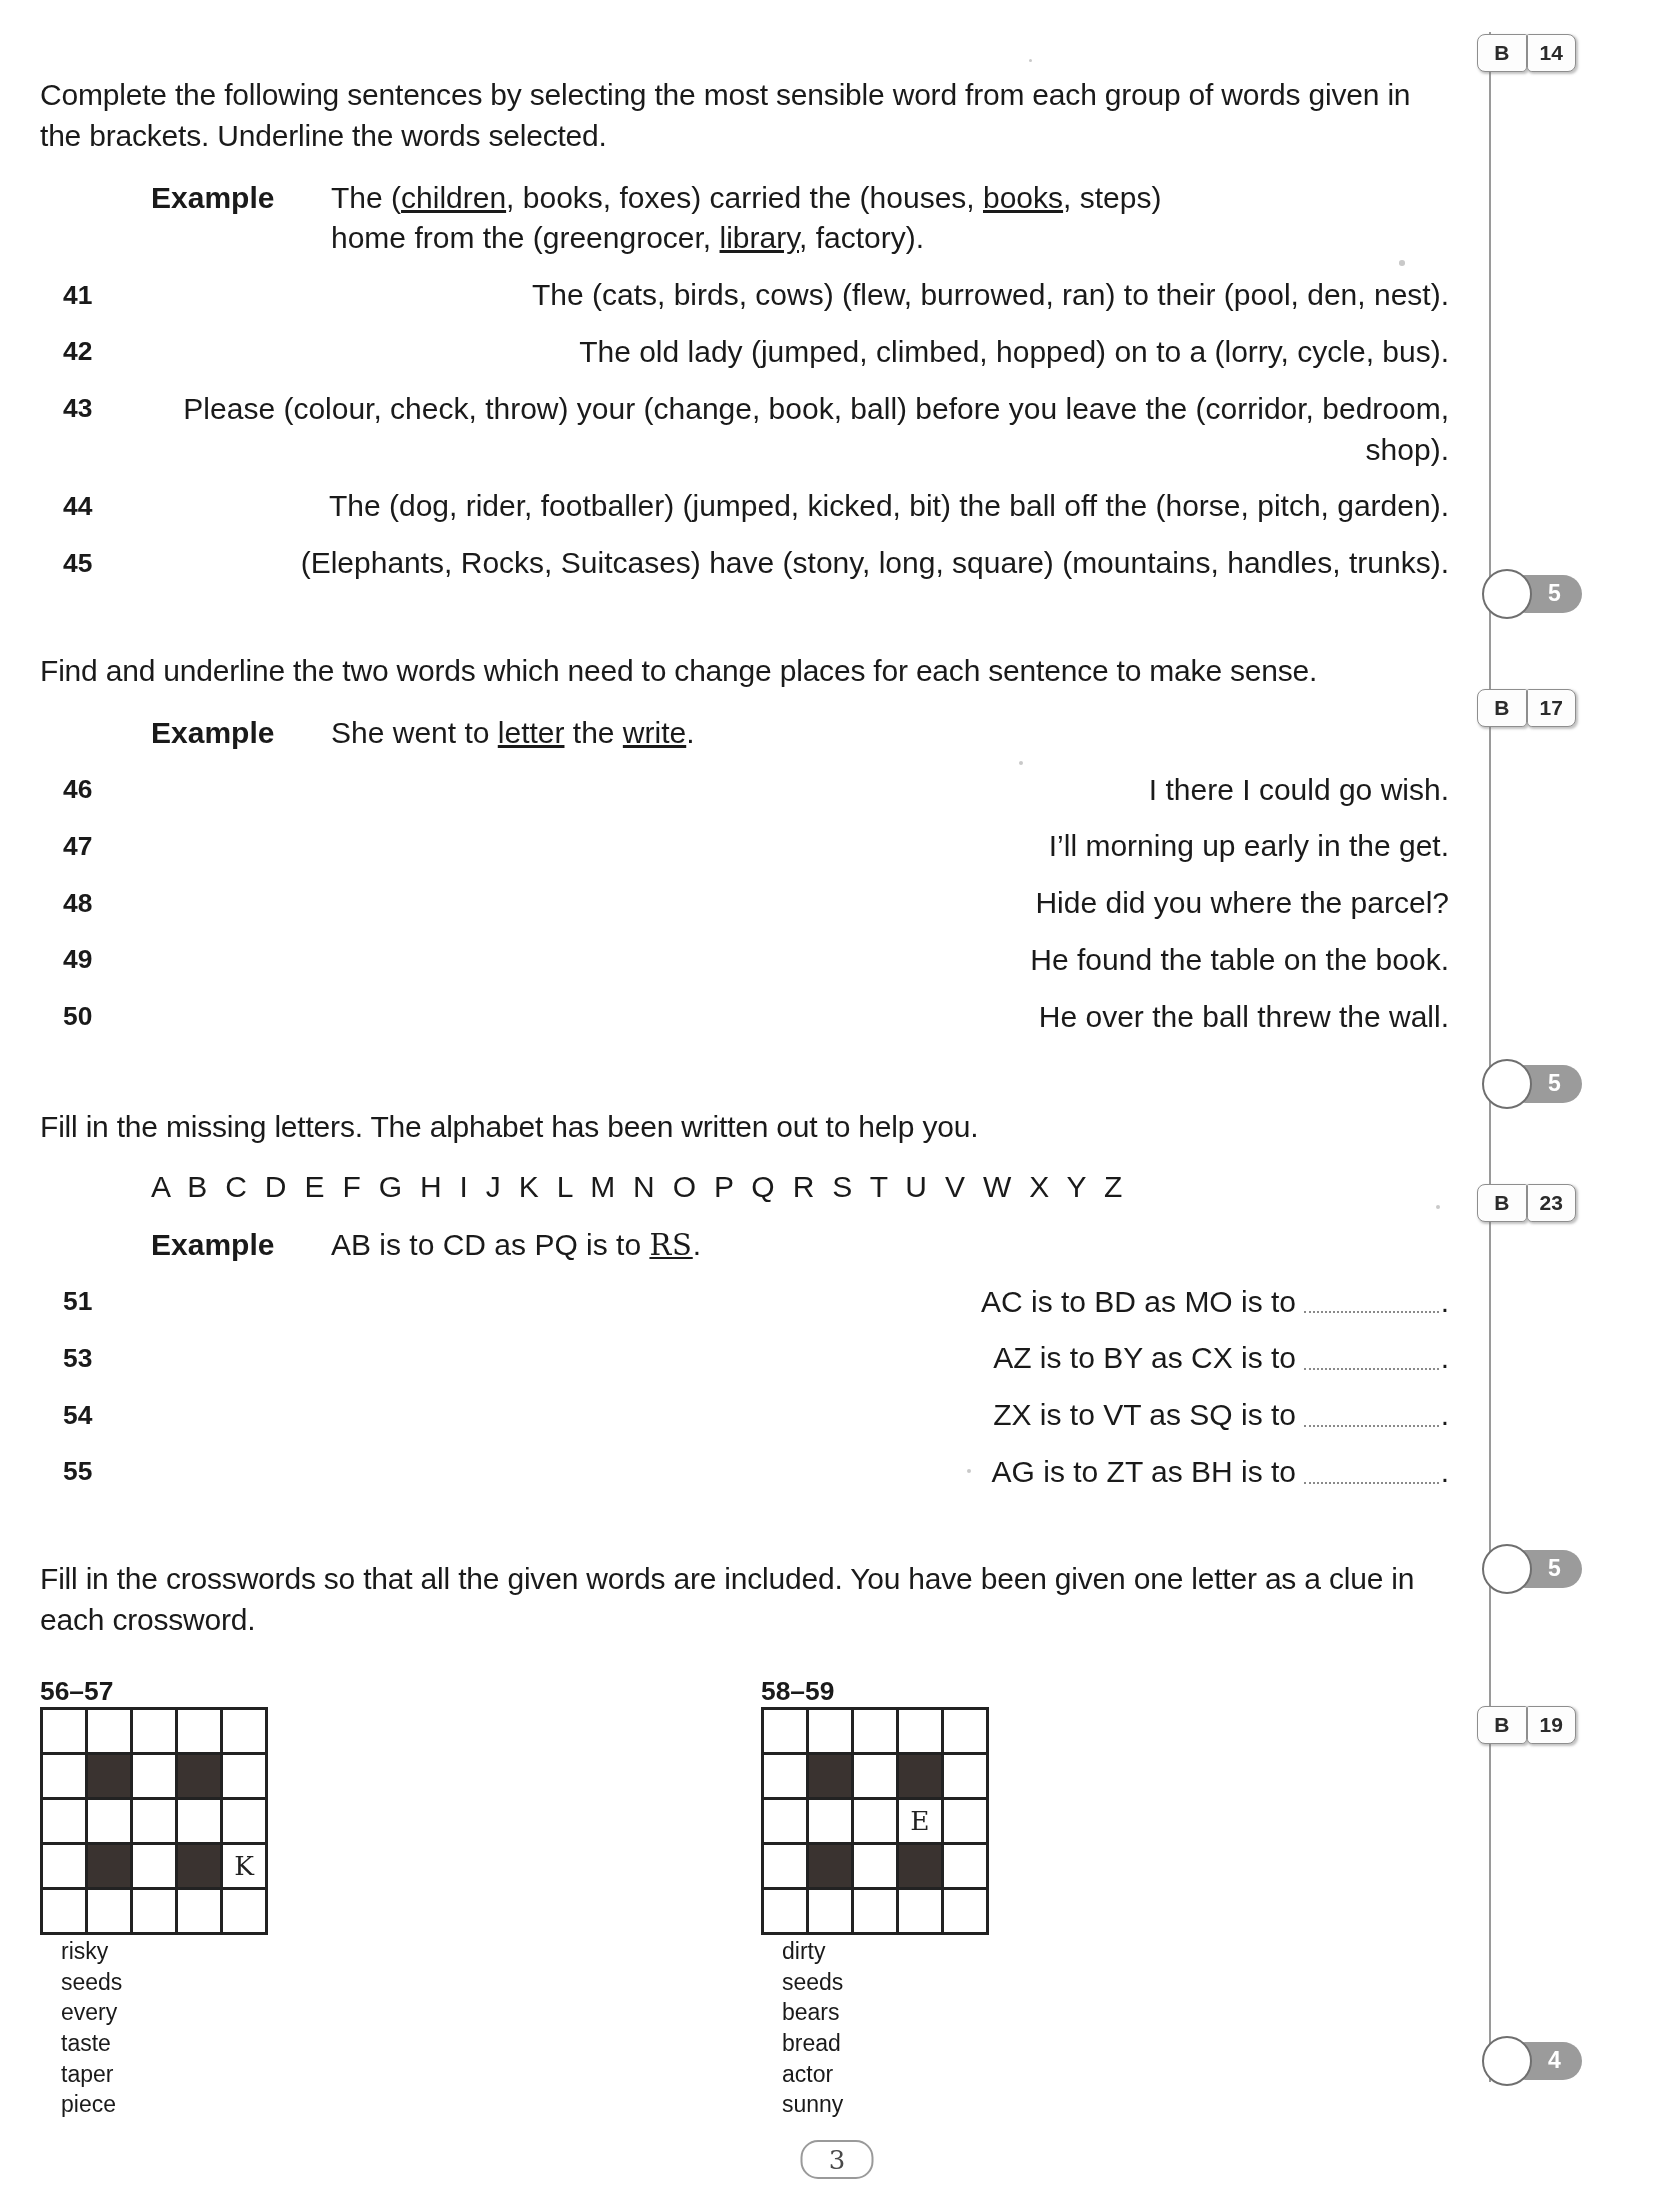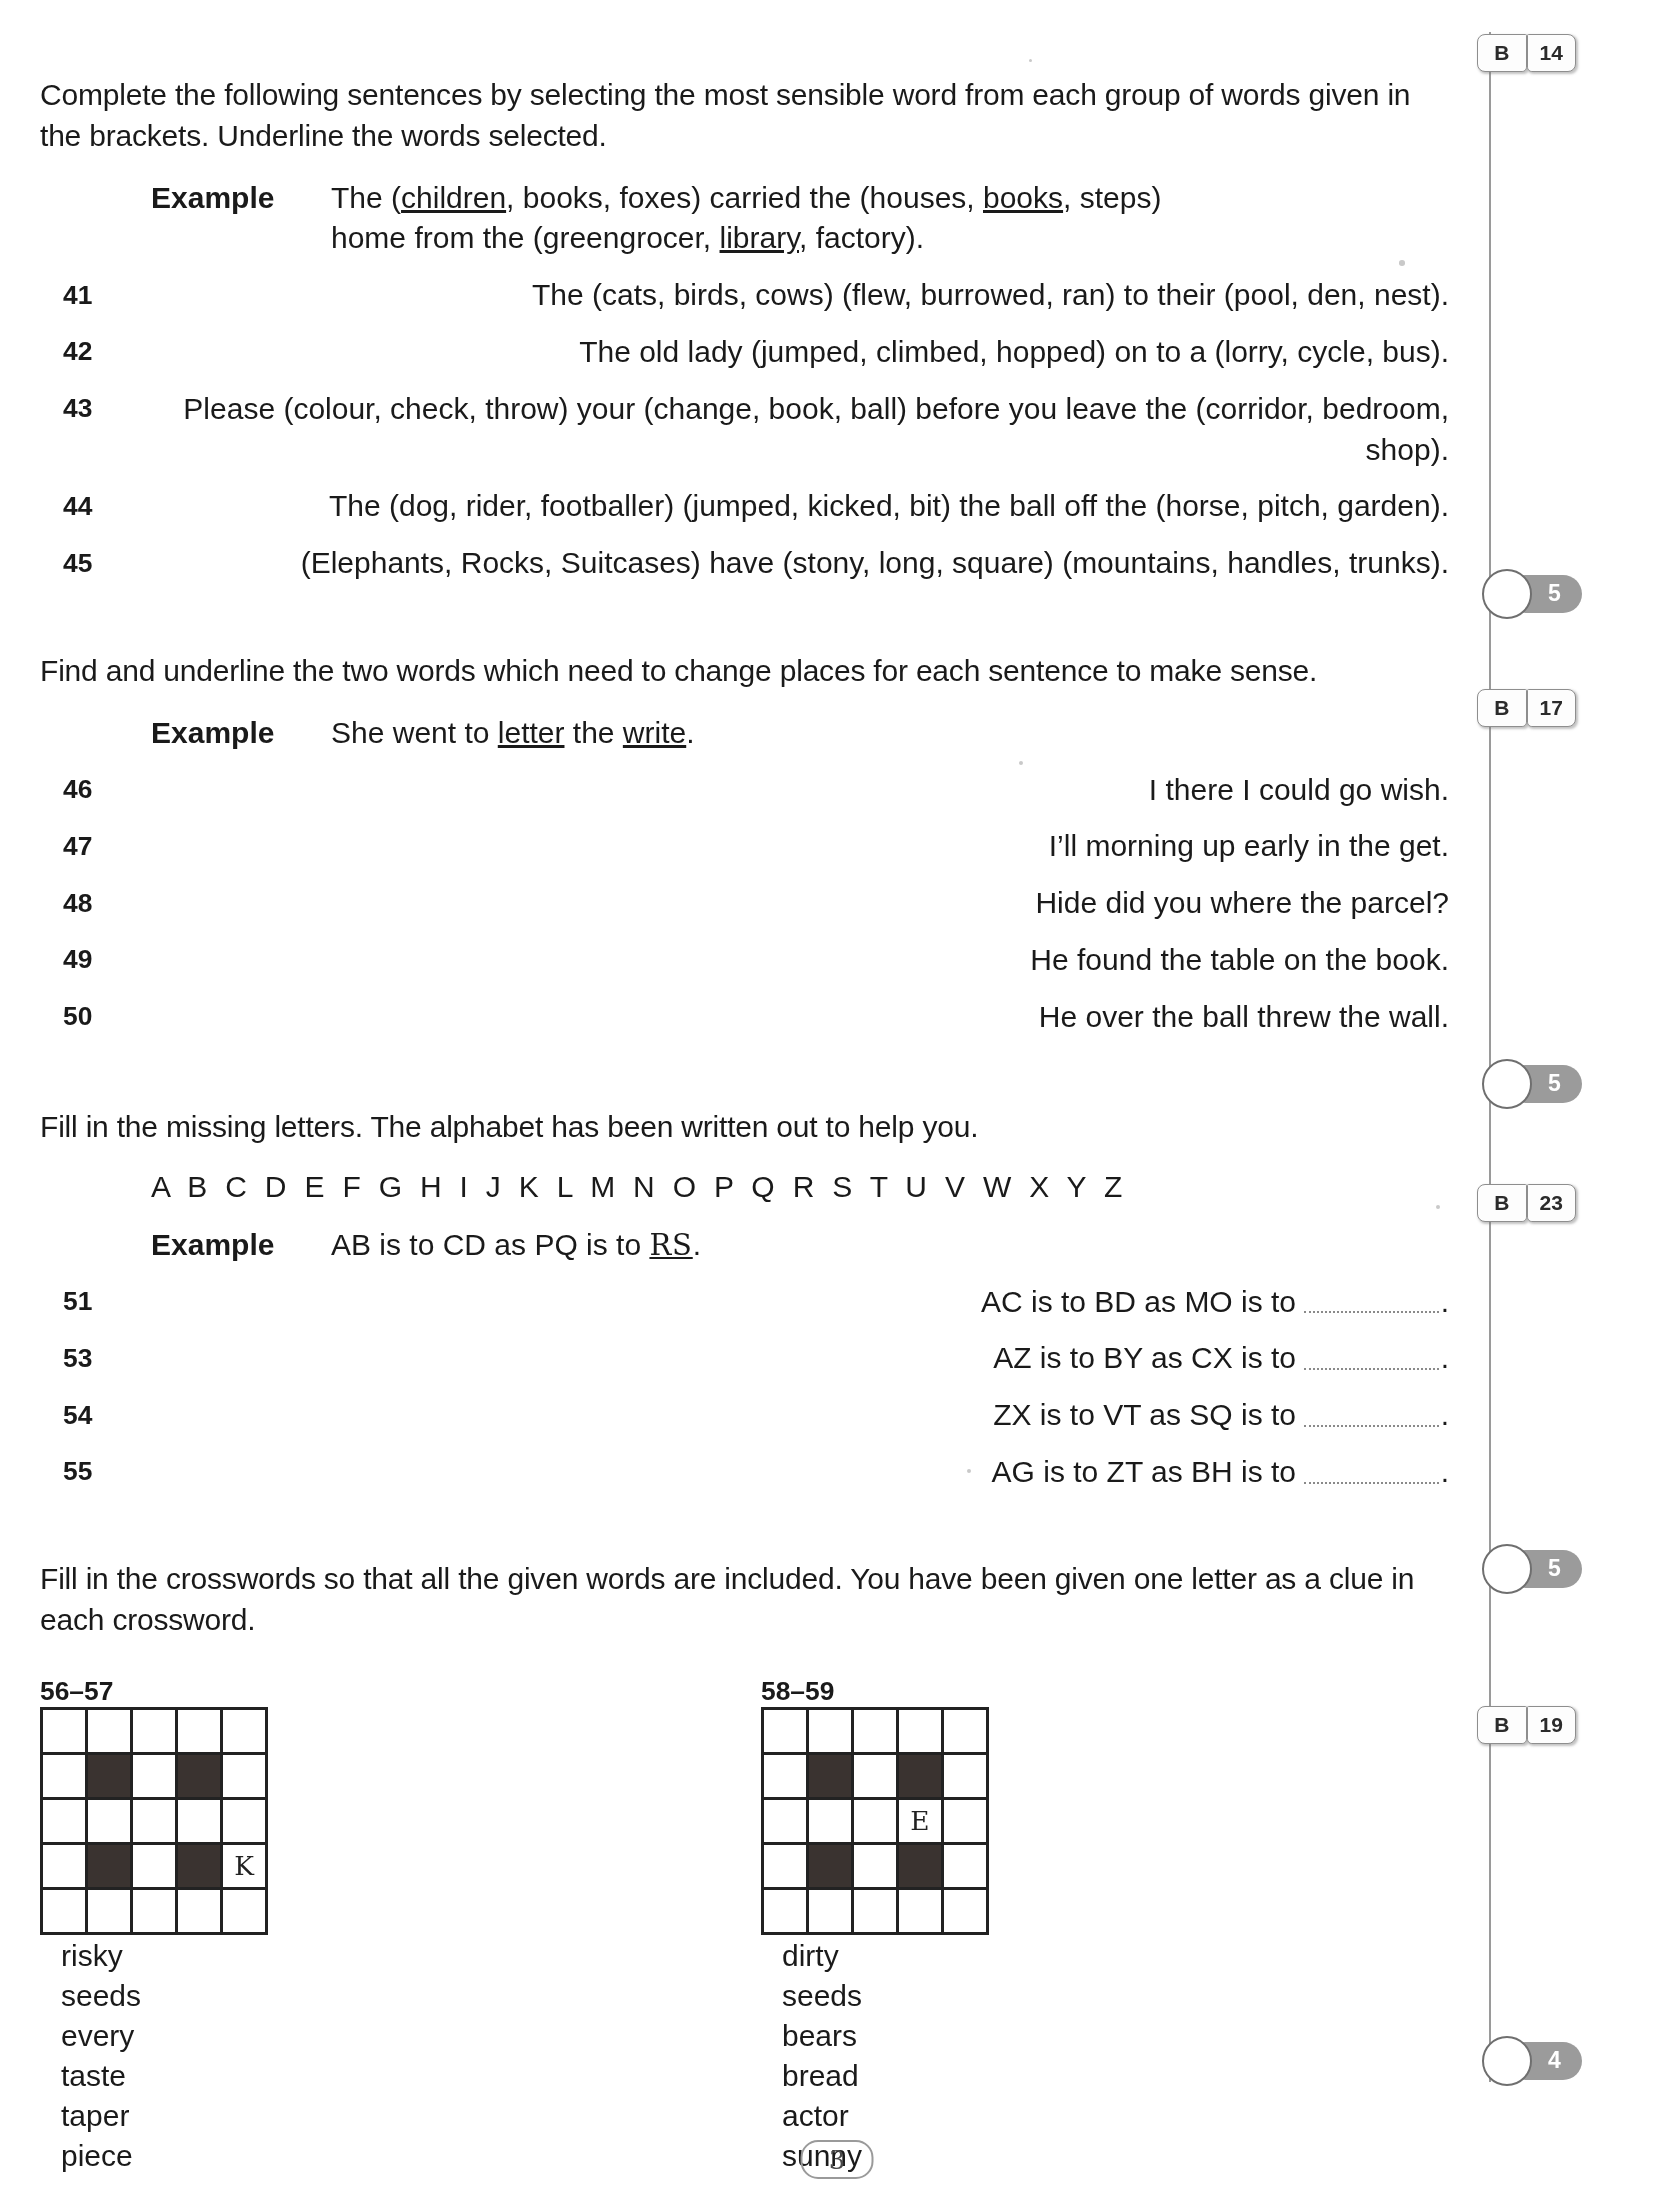--- a/index.html
+++ b/index.html
@@ -198,21 +198,21 @@
     display: flex;
     align-items: center;
     justify-content: center;
     font-family: "DejaVu Serif", serif;
     font-size: 26.4px;
     color: #222;
   }
   .cell.black { background: #3a3330; }
   .wordlist {
     margin-left: 21px;
-    font-size: 30px;
+    font-size: 23px;
     line-height: 1.33;
     padding-top: 1.6px;
   }
   .wordlist div { white-space: nowrap; }
 
   
   .pagenum {
     position: absolute;
     left: 50%;
     transform: translateX(-50%);

